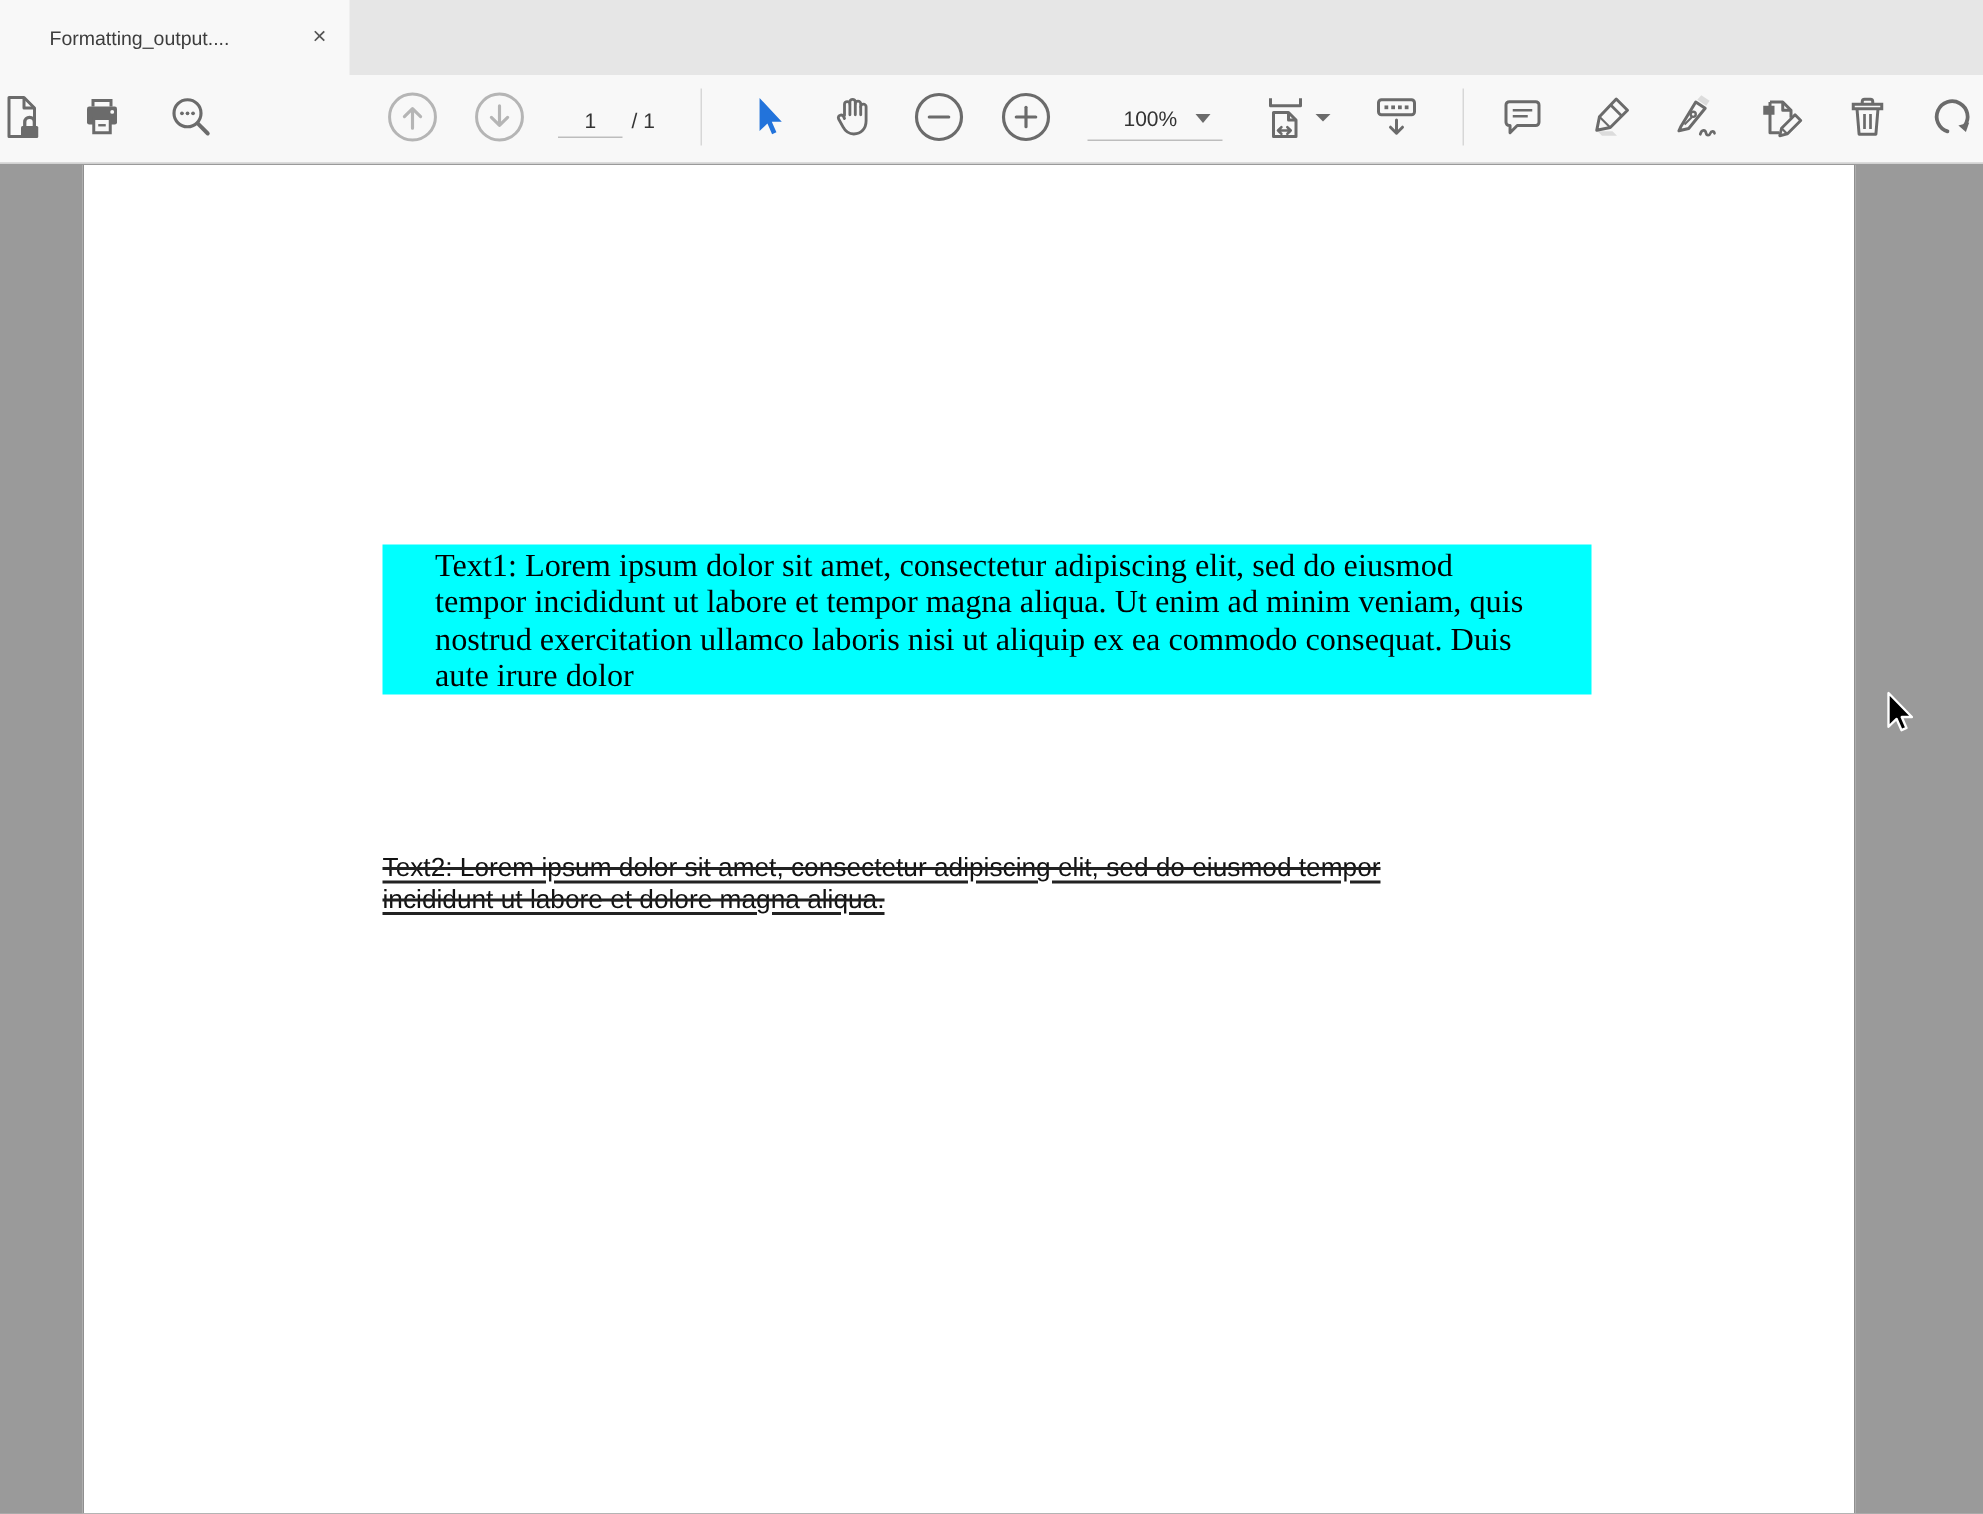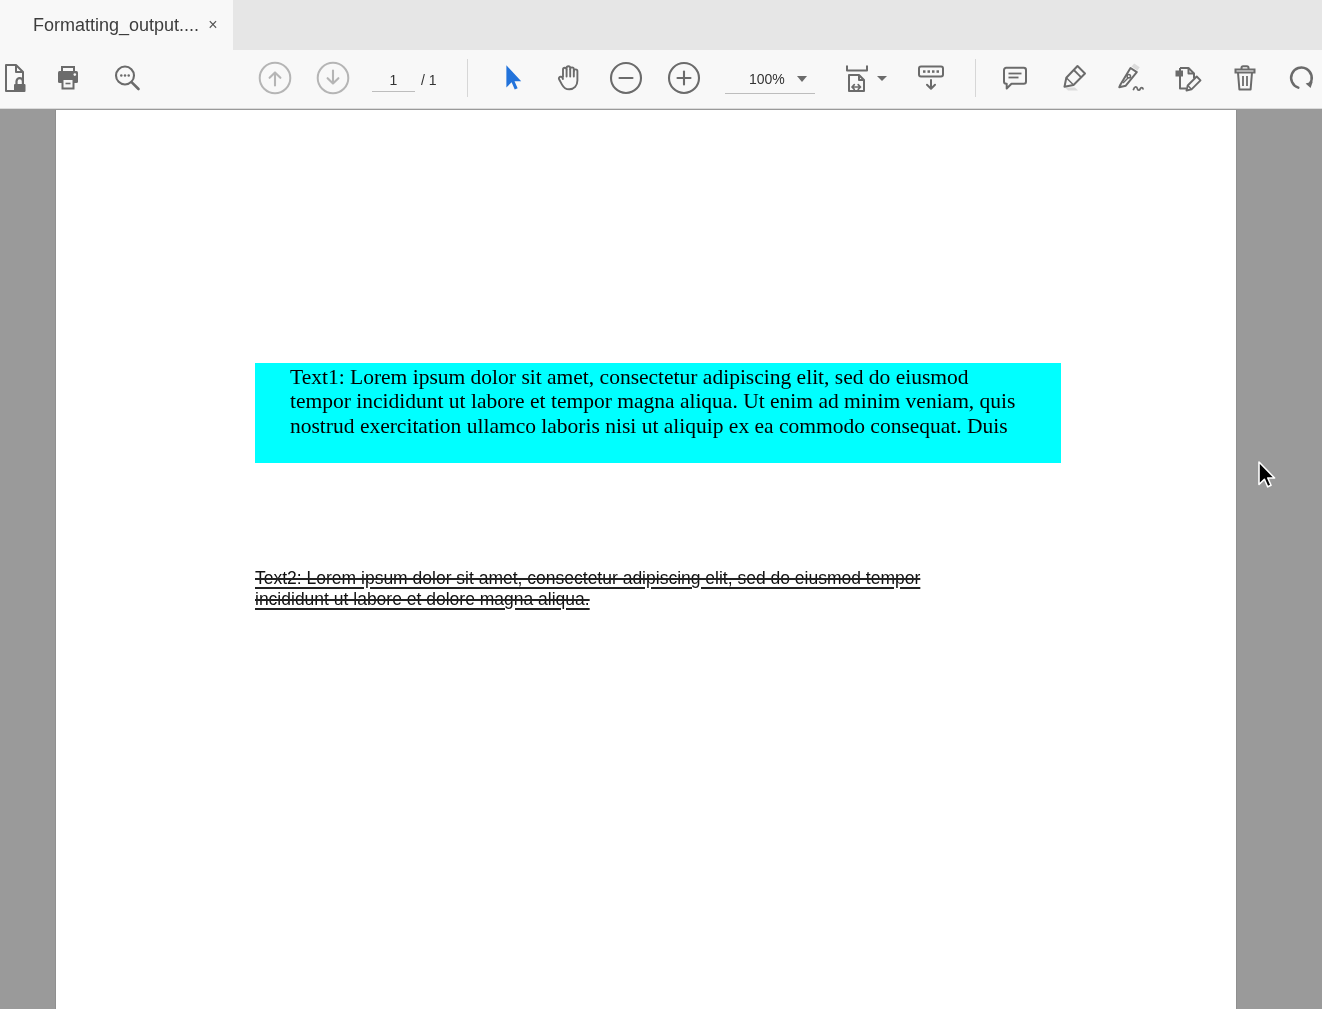--- a/index.html
+++ b/index.html
@@ -4,21 +4,21 @@
 <style>
   * { margin:0; padding:0; box-sizing:border-box; }
   html,body { background:#9A9A9A; }
   .screen { position:relative; width:1322px; height:1009px; overflow:hidden;
             font-family:"Liberation Sans", sans-serif; background:#9A9A9A; }
 
   
   .tabbar { position:absolute; top:0; left:0; right:0; height:50px; background:#E6E6E6; }
   .tab { position:absolute; left:0; top:0; width:233px; height:50px; background:#F8F8F8;
          display:flex; align-items:center; cursor:default; }
-  .tab-title { margin-left:33px; font-size:18px; color:#3D3D3D; white-space:nowrap; }
+  .tab-title { margin-left:33px; font-size:13px; color:#3D3D3D; white-space:nowrap; }
   .tab-close { position:absolute; right:8px; top:13px; width:24px; height:24px;
                display:flex; align-items:center; justify-content:center;
                font-size:16px; color:#555; cursor:pointer; background:none; border:none; }
 
   
   .toolbar { position:absolute; top:50px; left:0; right:0; height:59px; background:#F8F8F8;
              border-bottom:1px solid #DBDBDB; }
   .tbtn { position:absolute; top:8px; width:40px; height:40px; display:flex; align-items:center;
           justify-content:center; background:transparent; border:none; padding:0; cursor:pointer; }
   .tsep { position:absolute; top:9px; width:1px; height:38px; background:#D7D7D7; }
@@ -232,20 +232,21 @@
     </button>
   </div>
 
   <div class="canvas">
     <div class="pdf-page">
 
       <div class="hl-block" style="background: rgb(0, 255, 255);">
         <div class="line">Text1: Lorem ipsum dolor sit amet, consectetur adipiscing elit, sed do eiusmod</div>
         <div class="line">tempor incididunt ut labore et tempor magna aliqua. Ut enim ad minim veniam, quis</div>
         <div class="line">nostrud exercitation ullamco laboris nisi ut aliquip ex ea commodo consequat. Duis</div>
+        <div class="line">aute irure dolor</div>
       </div>
 
       <div class="strike-block">
         <div class="line">Text2: Lorem ipsum dolor sit amet, consectetur adipiscing elit, sed do eiusmod tempor</div>
         <div class="line">incididunt ut labore et dolore magna aliqua.</div>
       </div>
 
     </div>
   </div>
 

